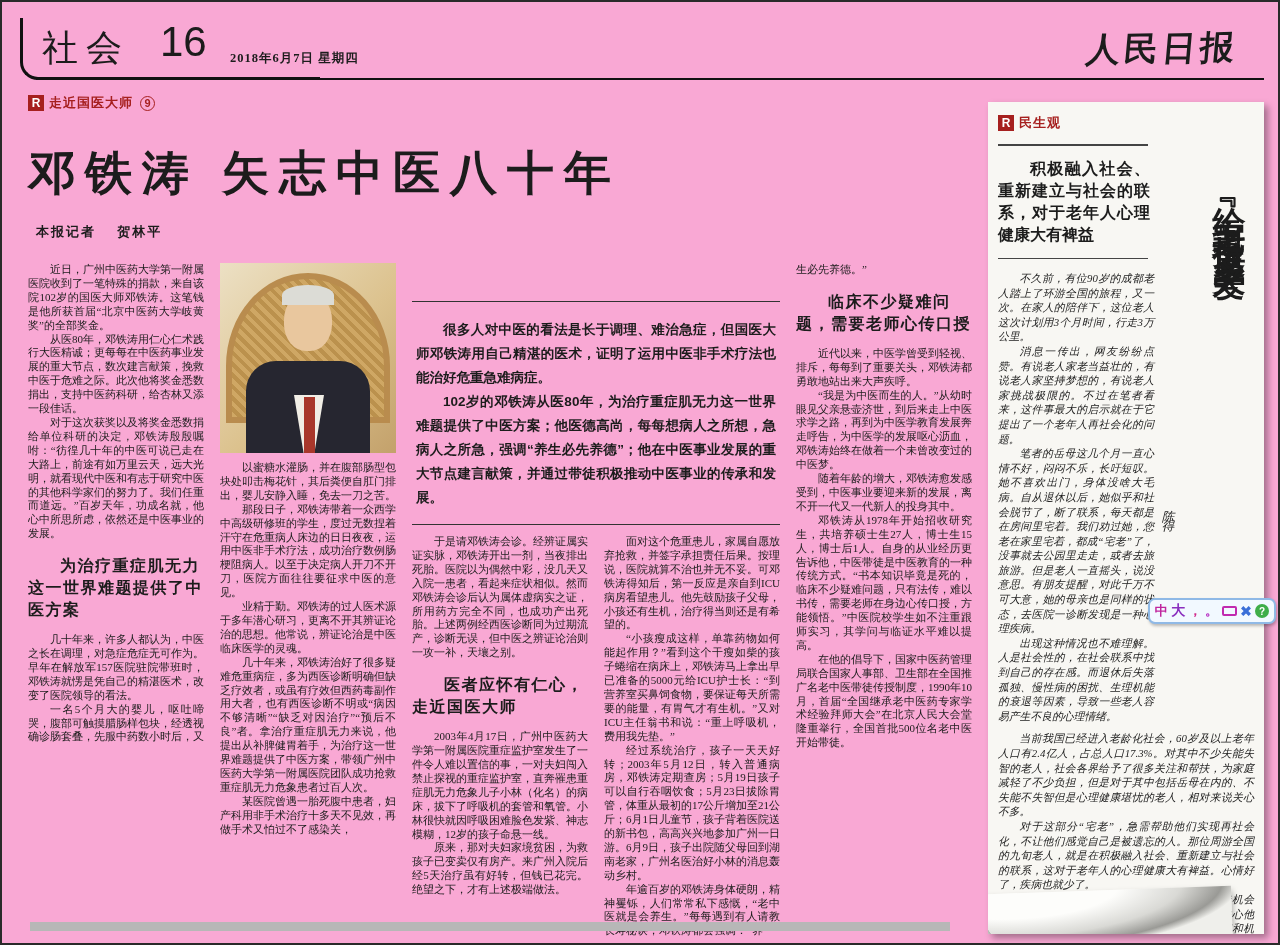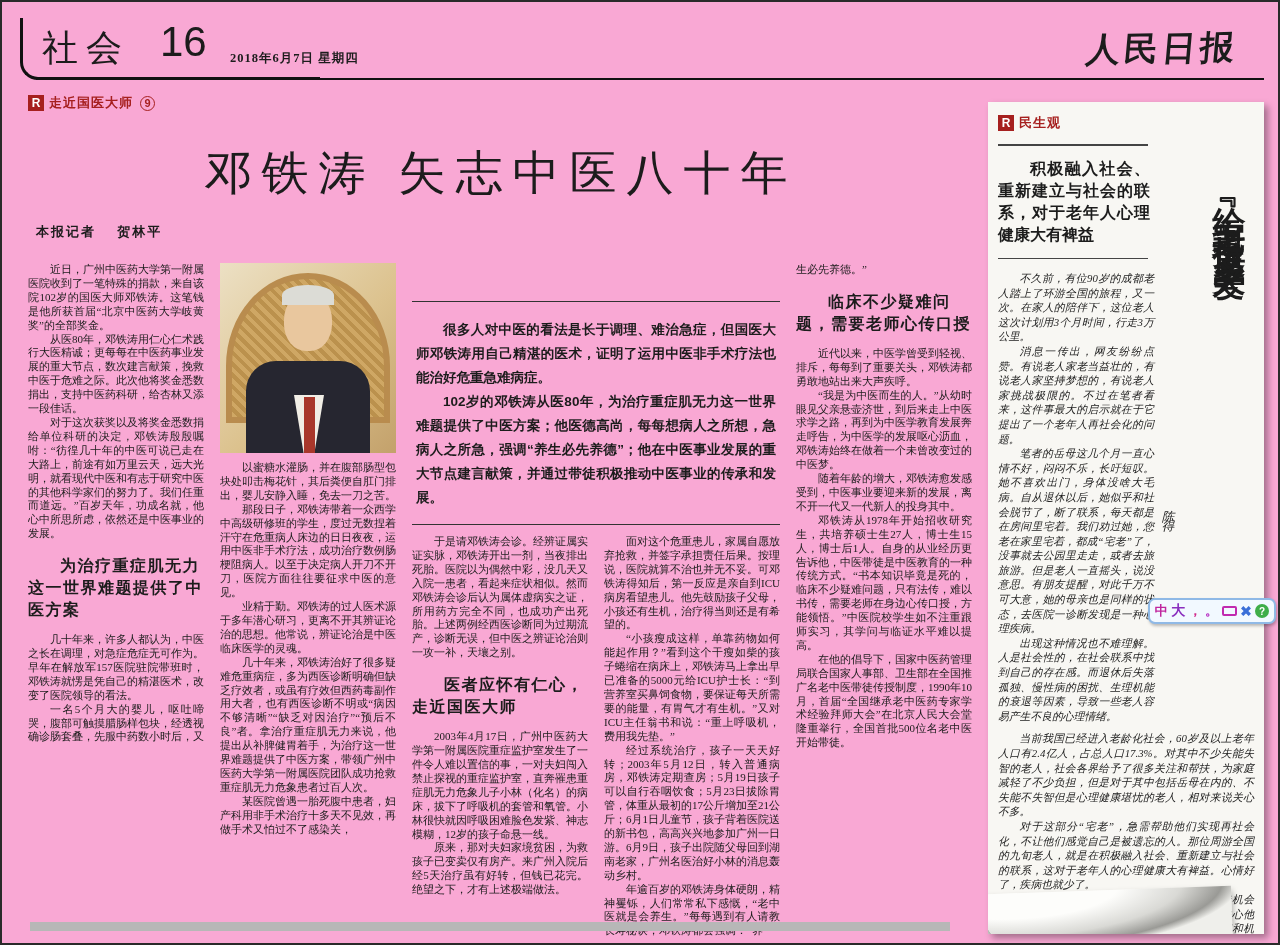--- a/index.html
+++ b/index.html
@@ -26,21 +26,21 @@
   
   .main { position:absolute; left:26px; top:90px; width:946px; height:845px; }
   .series { display:flex; align-items:center; gap:5px; height:22px; }
   .series-logo { width:16px; height:16px; background:#a6201f; color:#fff; font-family:"Liberation Sans",sans-serif;
           font-weight:bold; font-size:12px; display:flex; align-items:center; justify-content:center; }
   .series-label { color:#a6201f; font-family:"Liberation Sans",sans-serif; font-weight:bold;
           font-size:13px; letter-spacing:1px; }
   .circ-num { display:inline-flex; width:15px; height:15px; border:1.5px solid #a6201f; border-radius:50%;
           color:#a6201f; font-size:11px; font-weight:bold; align-items:center; justify-content:center;
           font-family:"Liberation Sans",sans-serif; margin-left:2px; }
-  .headline { text-align:center; font-family:"Liberation Sans",sans-serif; font-weight:400;
+  .headline { font-family:"Liberation Sans",sans-serif; font-weight:700;
           font-size:47px; letter-spacing:10px; margin-top:28px; }
   .byline { text-align:left; font-size:13px; font-weight:bold; margin-top:18px; letter-spacing:2px; }
   .byline span { margin:0 8px; }
 
   .cols { display:flex; gap:16px; margin-top:22px; height:652px; }
   .col { width:176px; height:100%; overflow:hidden; }
   .midwrap { width:368px; height:100%; overflow:hidden;margin-top:38px; }
   .bodytext p { font-size:11px; line-height:13.9px; text-align:justify; text-indent:2em; }
   .subhead { font-family:"Liberation Sans",sans-serif; font-weight:bold; font-size:16px;
           line-height:22px; letter-spacing:1.5px; text-indent:2em; margin:14px 0 12px; }

